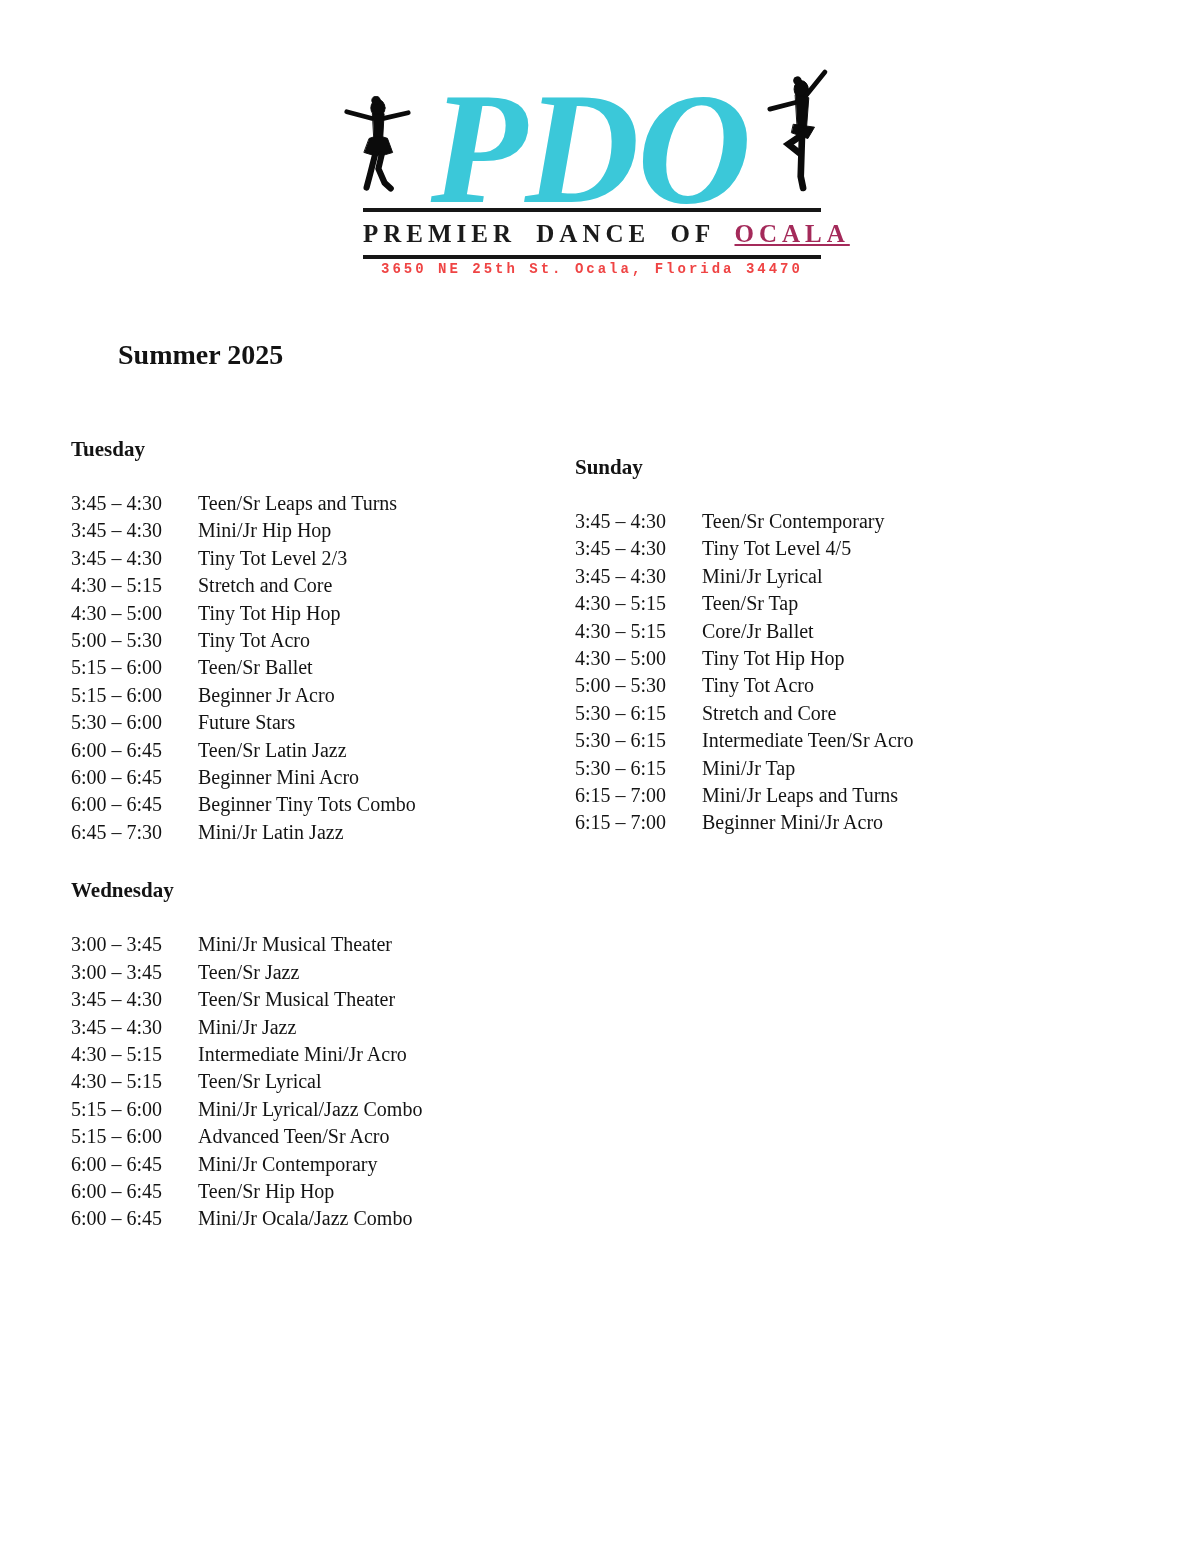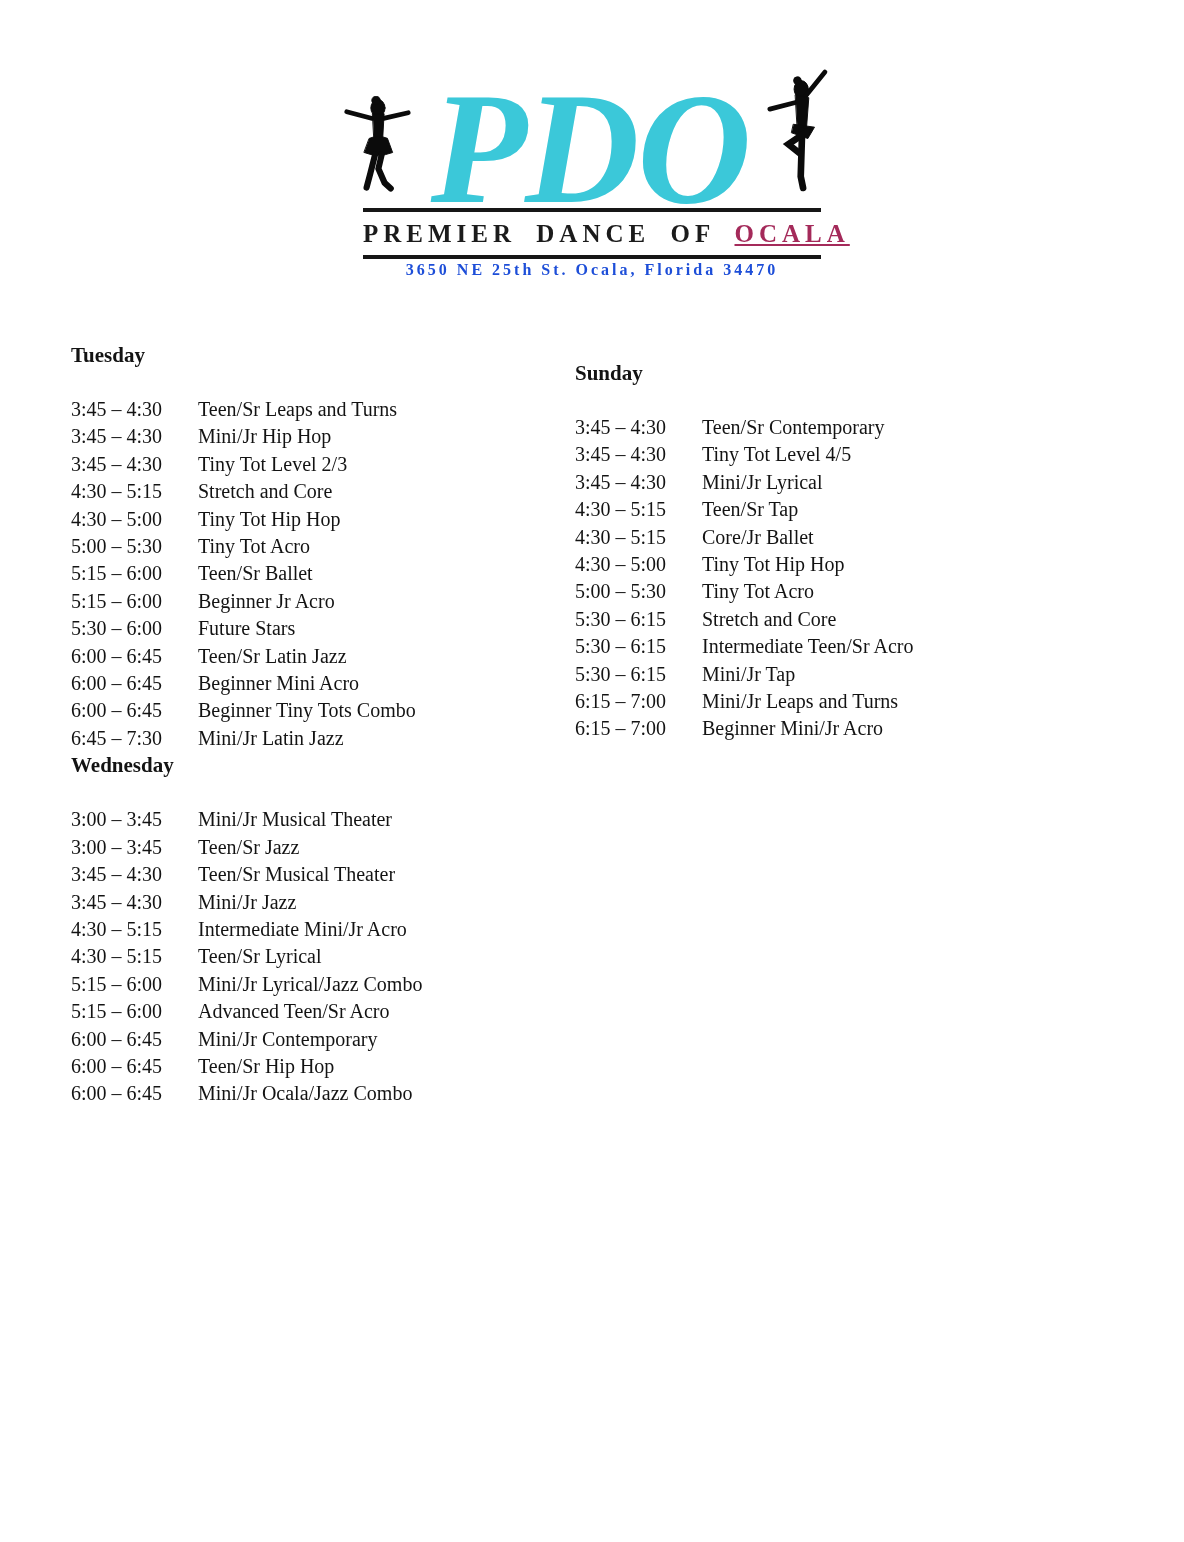--- a/index.html
+++ b/index.html
@@ -32,32 +32,32 @@
     white-space:nowrap;padding:8px 0 5px 0;color:#1b1b1b;
   }
   .logo-name .accent{color:var(--magenta);text-decoration:underline;}
   .logo-contact{
     font-size:17px;font-weight:bold;letter-spacing:2px;line-height:21px;
     margin-top:7px;white-space:nowrap;color:#1b1b1b;
   }
   .logo-contact .phone{color:var(--magenta);}
   .logo-contact .url-accent{color:var(--cyan);}
   .logo-address{
-    font-size:16px;font-weight:bold;letter-spacing:3px;line-height:21px;
-    white-space:nowrap;color:#1d4ed8;
+    font-size:14px;font-weight:bold;letter-spacing:3px;line-height:21px;
+    white-space:nowrap;color:#ef4444;font-family:Liberation Mono, monospace;
   }
   
   .doc-title{
     margin:56px 0 0 118px;font-size:28px;font-weight:bold;line-height:38px;
   }
   .schedule{display:flex;align-items:flex-start;margin-top:62px;padding-left:71px;}
   .col{flex:none;}
   .col-0{width:504px;}
   .col-1{margin-top:18px;}
-  .day + .day{}
+  .day + .day{margin-top:31px;}
   .day-heading{font-size:21px;font-weight:bold;line-height:27px;margin-bottom:27px;}
   .class-row{display:flex;line-height:27.4px;font-size:20px;white-space:nowrap;}
   .class-time{width:127px;flex:none;}
 </style>
 </head>
 <body>
 
 <div class="page">
 
   <header class="logo">
@@ -87,20 +87,21 @@
           <path d="M41.5 66 L22.5 79 L35 89" stroke-width="7" fill="none"></path>
         </g>
       </svg>
     </div>
     <div class="rule"></div>
     <div class="logo-name"><span>PREMIER DANCE OF</span> <span class="accent">OCALA</span></div>
     <div class="rule rule-2"></div>
     <div class="logo-address">3650 NE 25th St. Ocala, Florida 34470</div>
   </header>
 
+  <h1 class="doc-title">Summer 2025</h1>
 
   <div class="schedule">
     <div class="col col-0">
         <section class="day">
           <h2 class="day-heading">Tuesday</h2>
           <div class="class-list">
             <div class="class-row">
               <span class="class-time">3:45 – 4:30</span>
               <span class="class-name">Teen/Sr Leaps and Turns</span>
             </div>

